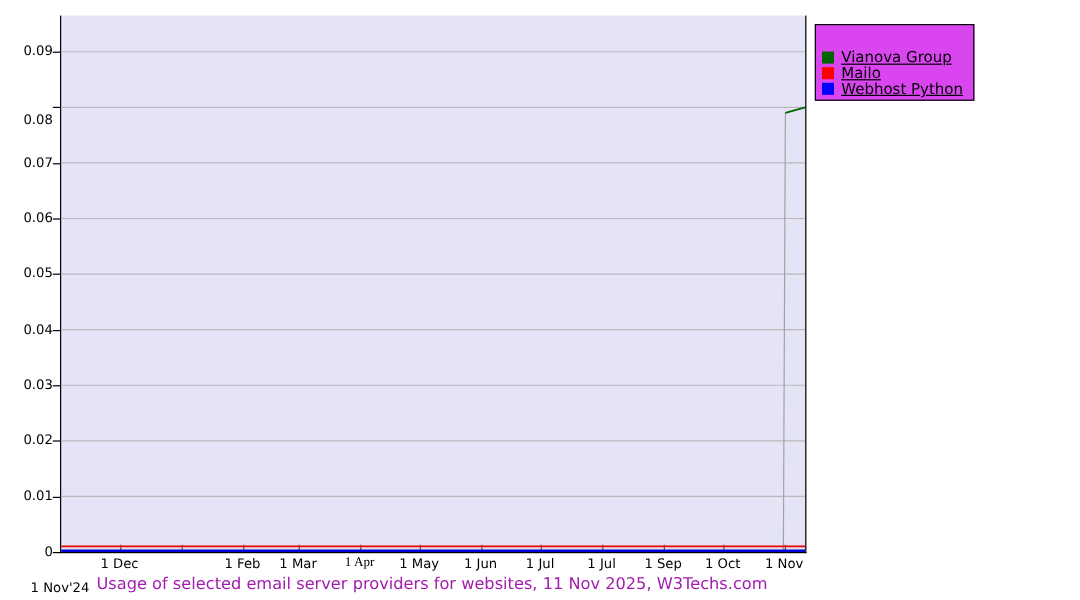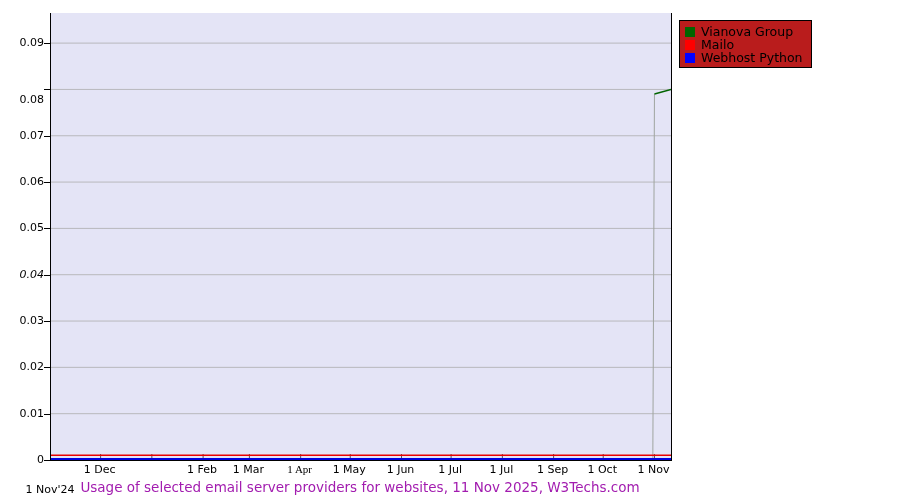--- a/index.html
+++ b/index.html
@@ -12,22 +12,23 @@
     border-left:1px solid #000;border-right:1px solid #000;border-bottom:1px solid #000;
   }
   .plot svg{position:absolute;left:0;top:0;display:block;}
 
   .ylab{position:absolute;left:0;width:44px;text-align:right;font-size:11px;line-height:14px;color:#000;}
   .ytick{position:absolute;left:44px;width:6px;height:1px;background:#000;}
   .xlab{position:absolute;font-size:11px;color:#000;transform:translateX(-50%);white-space:nowrap;top:463px;}
 
   .legend{
     position:absolute;left:679px;top:20px;
-    background:#b91c1c;border:1px solid #000;
-    padding:4px 8px 3px 5px;
+    background:#d946ef;border:1px solid #000;
+    padding:20px 8px 3px 5px;
+    text-decoration:underline;
   }
   .legend-row{display:flex;align-items:center;font-size:12.5px;line-height:13px;color:#000;white-space:nowrap;}
   .swatch{width:10px;height:10px;margin-right:6px;flex:0 0 auto;}
 
   .chart-title{
     position:absolute;left:50px;top:479px;width:620px;
     text-align:center;font-size:13.5px;color:#a21caf;white-space:nowrap;
   }
 </style>
 </head>
@@ -68,21 +69,21 @@
 
   <div id="y-axis">
       <div class="ylab" style="top: 453px;">0</div>
       <div class="ytick" style="top: 460px;"></div>
       <div class="ylab" style="top: 406.679px;">0.01</div>
       <div class="ytick" style="top: 414px;"></div>
       <div class="ylab" style="top: 360.358px;">0.02</div>
       <div class="ytick" style="top: 367px;"></div>
       <div class="ylab" style="top: 314.036px;">0.03</div>
       <div class="ytick" style="top: 321px;"></div>
-      <div class="ylab" style="top: 267.715px; font-style: italic;">0.04</div>
+      <div class="ylab" style="top: 267.715px;">0.04</div>
       <div class="ytick" style="top: 275px;"></div>
       <div class="ylab" style="top: 221.394px;">0.05</div>
       <div class="ytick" style="top: 228px;"></div>
       <div class="ylab" style="top: 175.073px;">0.06</div>
       <div class="ytick" style="top: 182px;"></div>
       <div class="ylab" style="top: 128.751px; text-align: right;">0.07</div>
       <div class="ytick" style="top: 136px;"></div>
       <div class="ylab" style="top: 93px;">0.08</div>
       <div class="ytick" style="top: 89px;"></div>
       <div class="ylab" style="top: 36.1088px;">0.09</div>

